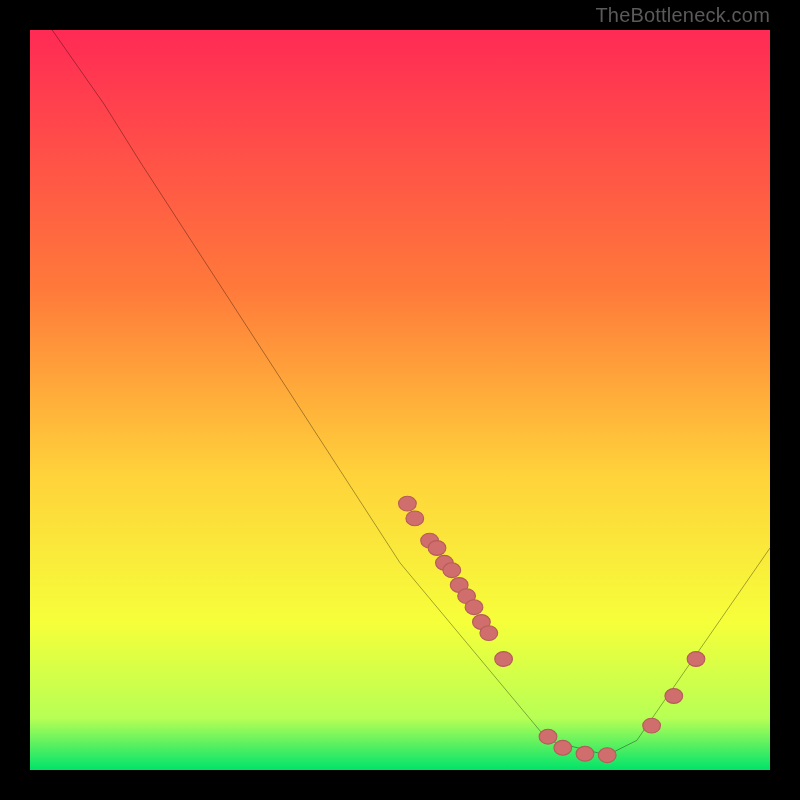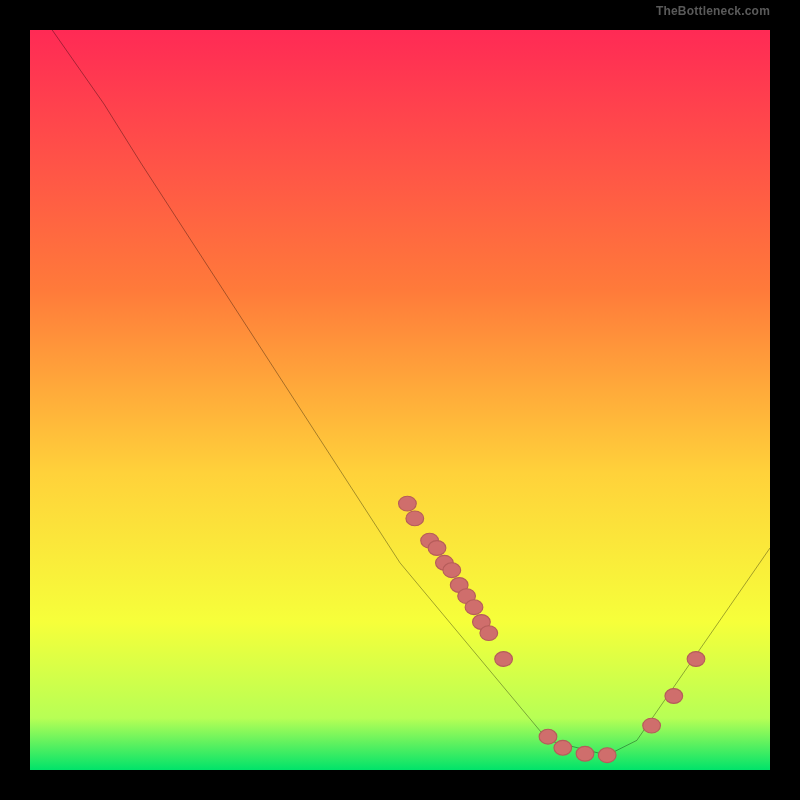--- a/index.html
+++ b/index.html
@@ -21,22 +21,22 @@
     position: absolute;
     left: 30px;
     top: 30px;
     width: 740px;
     height: 740px;
   }
   .watermark {
     position: absolute;
     top: 4px;
     right: 30px;
-    font-size: 12px;
-    font-weight: 700;
+    font-size: 20px;
+    font-weight: 400;
     color: #5a5a5a;
     letter-spacing: 0.2px;
     user-select: none;
   }
 </style>
 </head>
 <body>
 
 <div class="outer">
 

